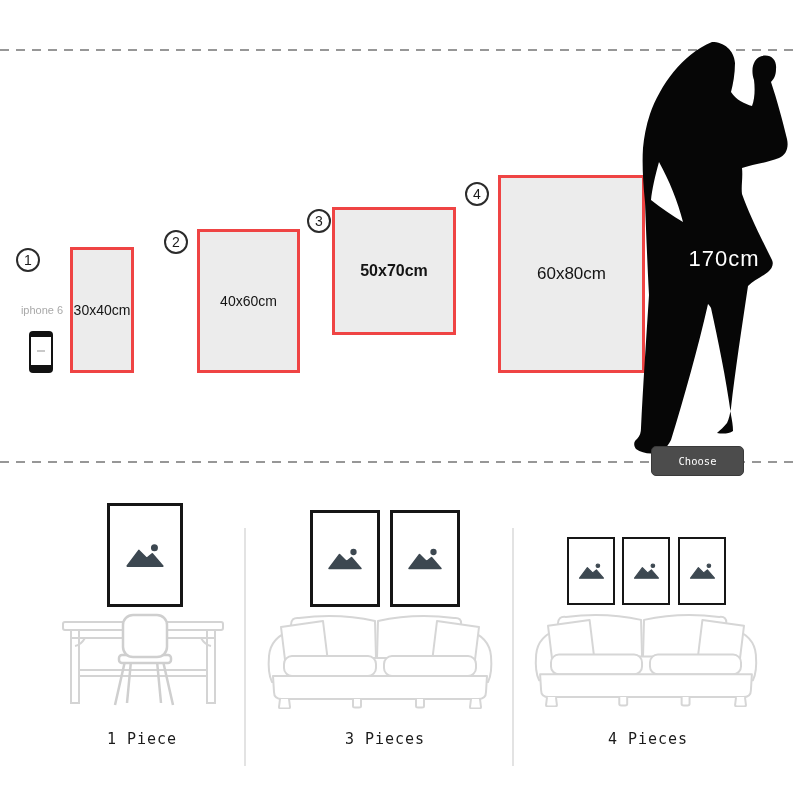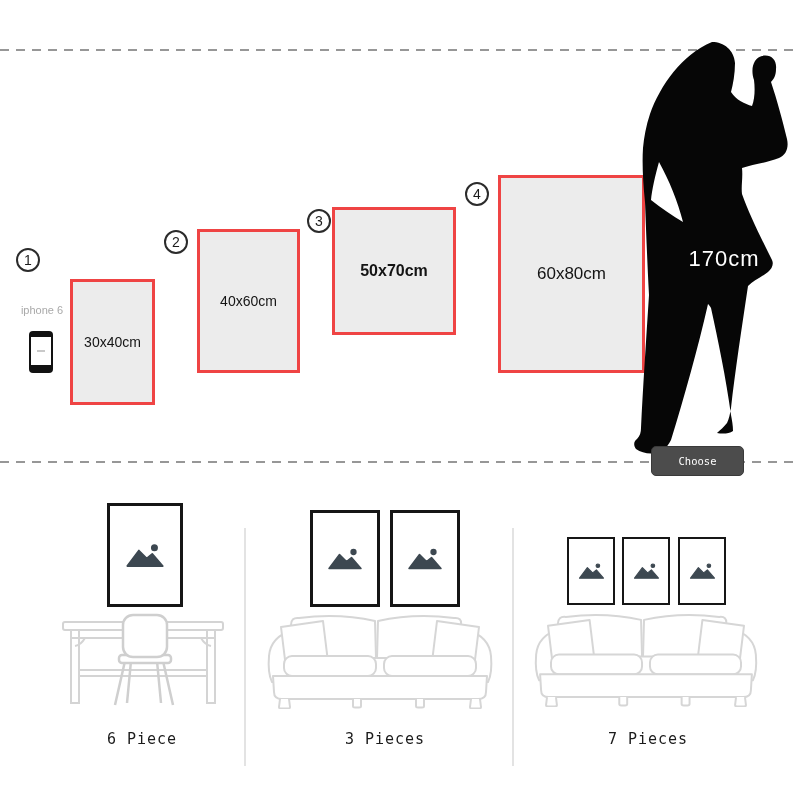--- a/index.html
+++ b/index.html
@@ -7,21 +7,21 @@
           font-family:"Liberation Sans",sans-serif;}
   
   .dashline{position:absolute;left:0;width:800px;height:2px;
     background:repeating-linear-gradient(90deg,#979797 0 9px,transparent 9px 16px);z-index:1;}
   .dash-top{top:49px;}
   .dash-bottom{top:461px;}
   
   .szframe{position:absolute;background:#ececec;border:3px solid #ef4444;box-sizing:border-box;
            display:flex;align-items:center;justify-content:center;z-index:2;}
   .szframe .szlabel{color:#141414;}
-  .f1{left:70px;top:247px;width:85px;height:126px;margin-top:32px;}  .f1 .szlabel{font-size:14px;}
+  .f1{left:70px;top:247px;width:64px;height:126px;}  .f1 .szlabel{font-size:14px;}
   .f2{left:197px;top:229px;width:103px;height:144px;} .f2 .szlabel{font-size:14px;}
   .f3{left:332px;top:207px;width:124px;height:128px;font-weight:bold;} .f3 .szlabel{font-size:16px;}
   .f4{left:498px;top:175px;width:147px;height:198px;} .f4 .szlabel{font-size:17px;}
   
   .numcircle{position:absolute;width:20px;height:20px;border:2px solid #2b2b2b;border-radius:50%;
     background:#fff;color:#1c1c1c;font-size:14px;line-height:20px;text-align:center;z-index:3;}
   .c1{left:16px;top:248px;} .c2{left:164px;top:230px;} .c3{left:307px;top:209px;} .c4{left:465px;top:182px;}
   
   .iphone-label{position:absolute;left:10px;top:304px;width:64px;text-align:center;
     font-size:11px;color:#a9a9a9;z-index:2;}
@@ -148,21 +148,21 @@
     </g>
   </svg>
   <div class="artframe s1f">
     <svg width="40" height="27" viewBox="0 0 36 24">
       <g fill="#3d4851" stroke="#3d4851" stroke-width="1.5" stroke-linejoin="round">
         <circle cx="26.5" cy="5" r="2.4"></circle>
         <path d="M2,21.5 L12.5,7.5 L19.5,14.5 L24.5,10.5 L34,21.5 Z"></path>
       </g>
     </svg>
   </div>
-  <div class="piece-label pl1">6 Piece</div>
+  <div class="piece-label pl1">1 Piece</div>
 
   <svg class="sketch" style="left:264px;top:612px;width:232px;height:97px;" viewBox="0 0 232 97">
     <g fill="#ffffff" stroke="#d6d6d6" stroke-width="2" stroke-linejoin="round">
       <path d="M29,46 L27,13 Q27,5 35,6 Q75,1 111,9 L112,46 Z"></path>
       <path d="M113,46 L114,9 Q150,1 190,6 Q198,5 197,13 L195,46 Z"></path>
       <path d="M28,18 C13,23 6,32 5,44 C4,56 6,66 8,70 L24,70 C22,56 23,40 28,18 Z"></path>
       <path d="M204,18 C219,23 226,32 227,44 C228,56 226,66 224,70 L208,70 C210,56 209,40 204,18 Z"></path>
       <path d="M17,15 L59,9 L64,50 L22,56 Z"></path>
       <path d="M173,9 L215,15 L210,56 L168,50 Z"></path>
       <rect x="20" y="44" width="92" height="20" rx="8"></rect>
@@ -226,15 +226,15 @@
     </svg>
   </div>
   <div class="artframe s3f s3fc">
     <svg width="27" height="18" viewBox="0 0 36 24">
       <g fill="#3d4851" stroke="#3d4851" stroke-width="1.5" stroke-linejoin="round">
         <circle cx="26.5" cy="5" r="2.4"></circle>
         <path d="M2,21.5 L12.5,7.5 L19.5,14.5 L24.5,10.5 L34,21.5 Z"></path>
       </g>
     </svg>
   </div>
-  <div class="piece-label pl3">7 Pieces</div>
+  <div class="piece-label pl3">4 Pieces</div>
 
 </div>
 
 </body></html>

